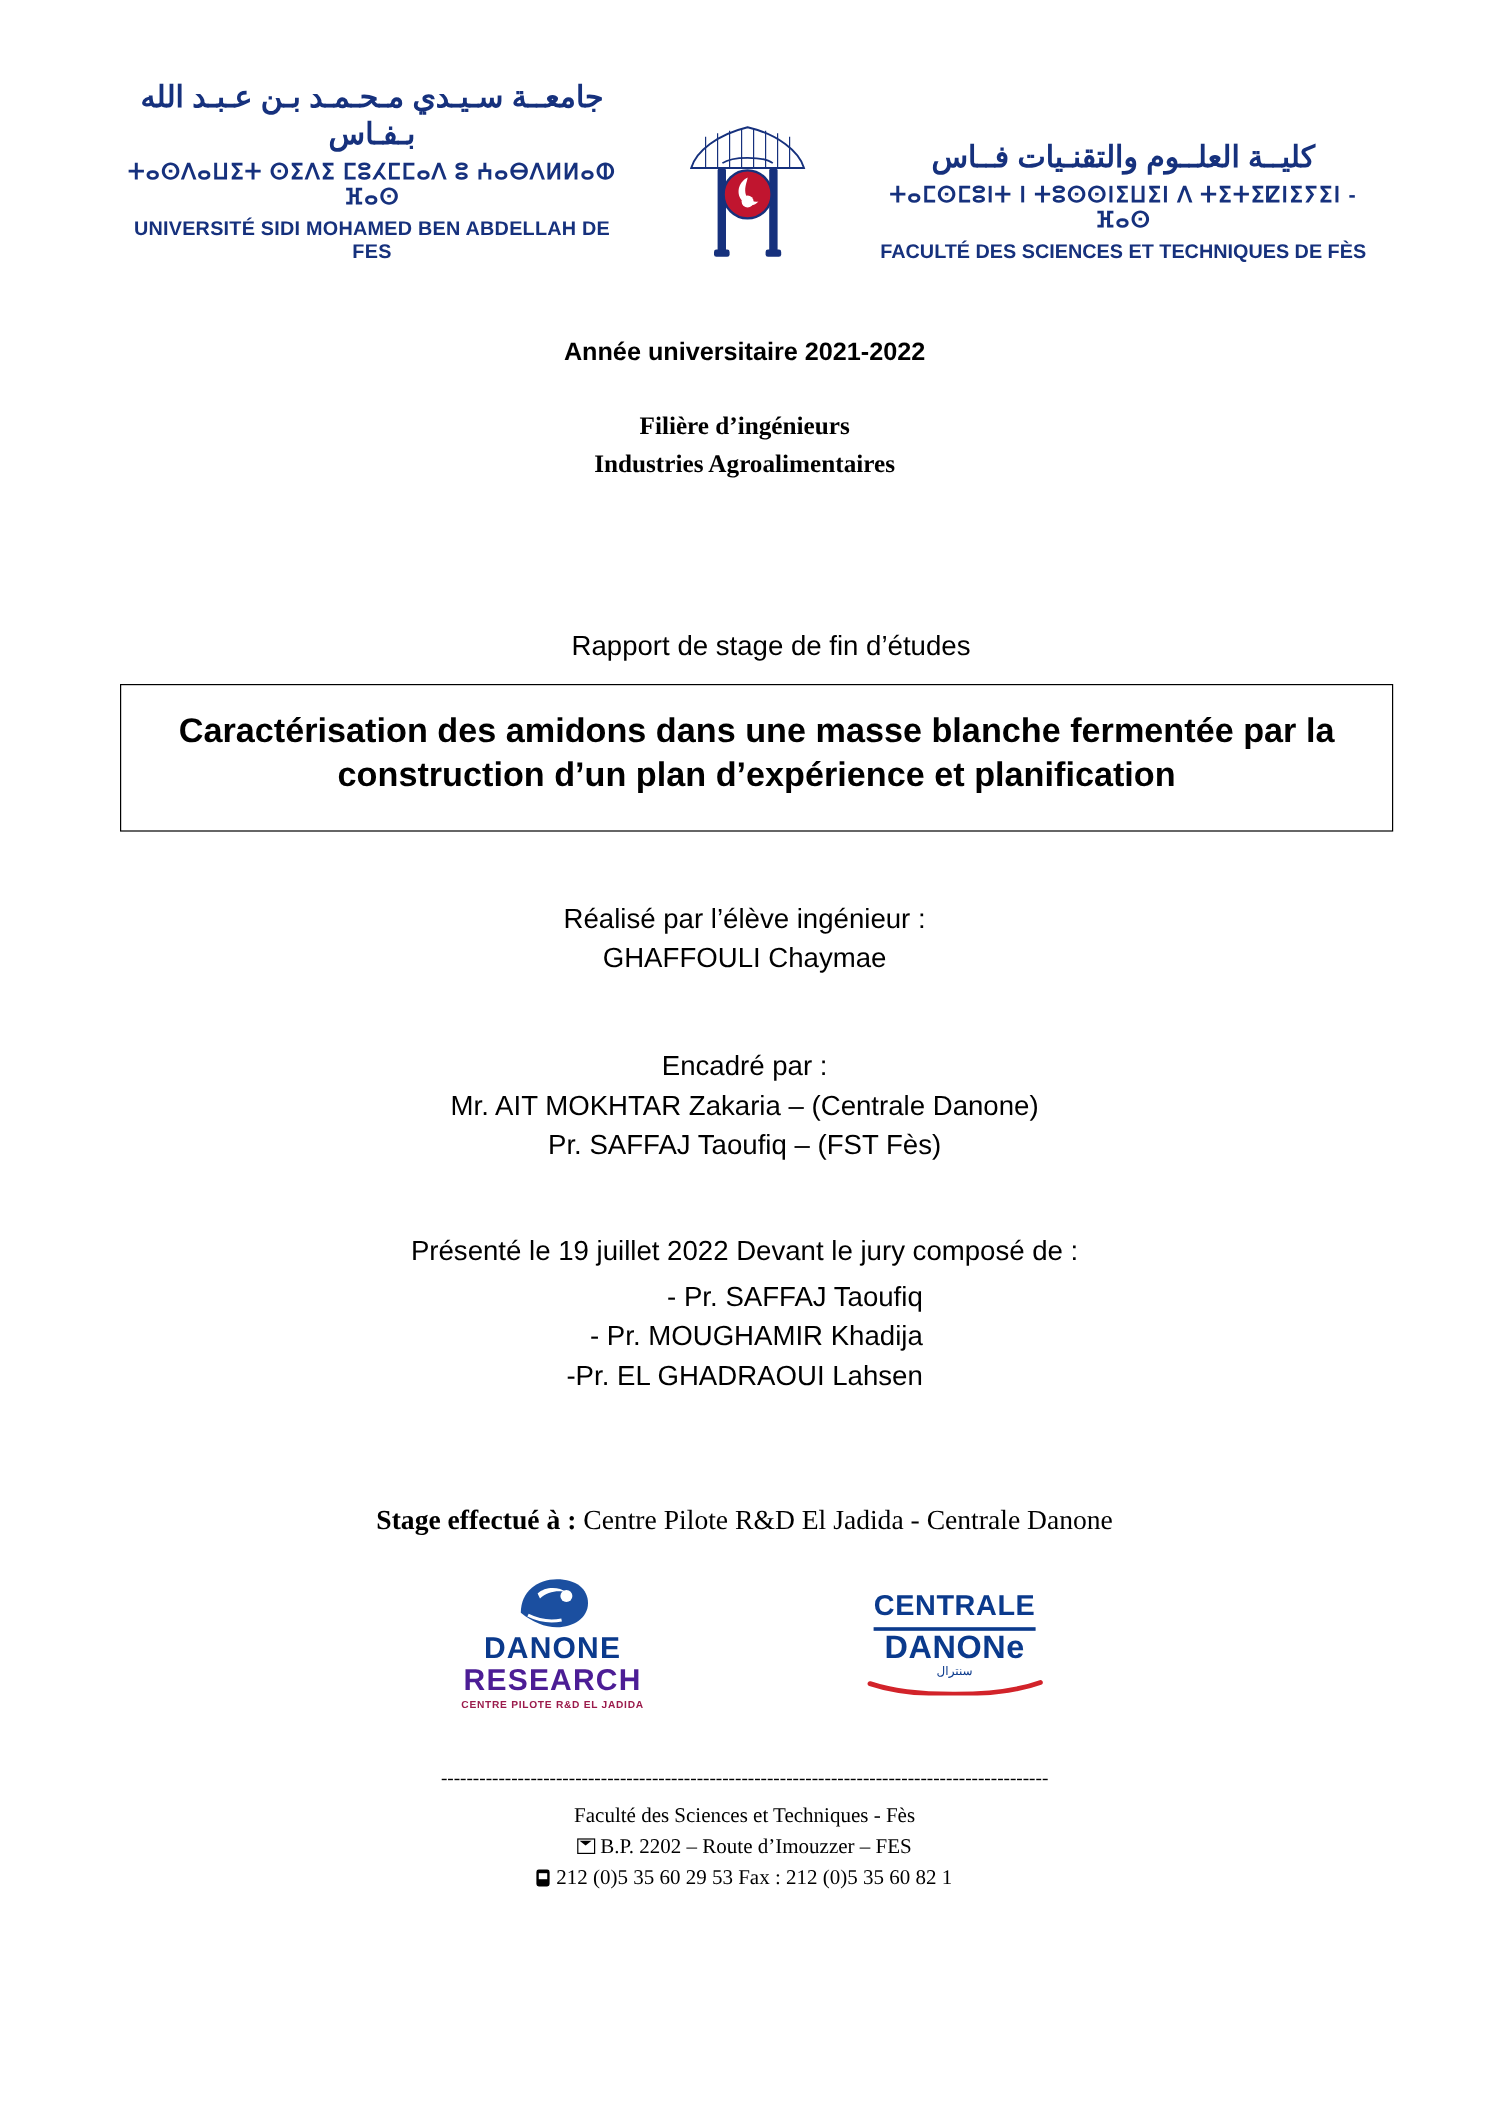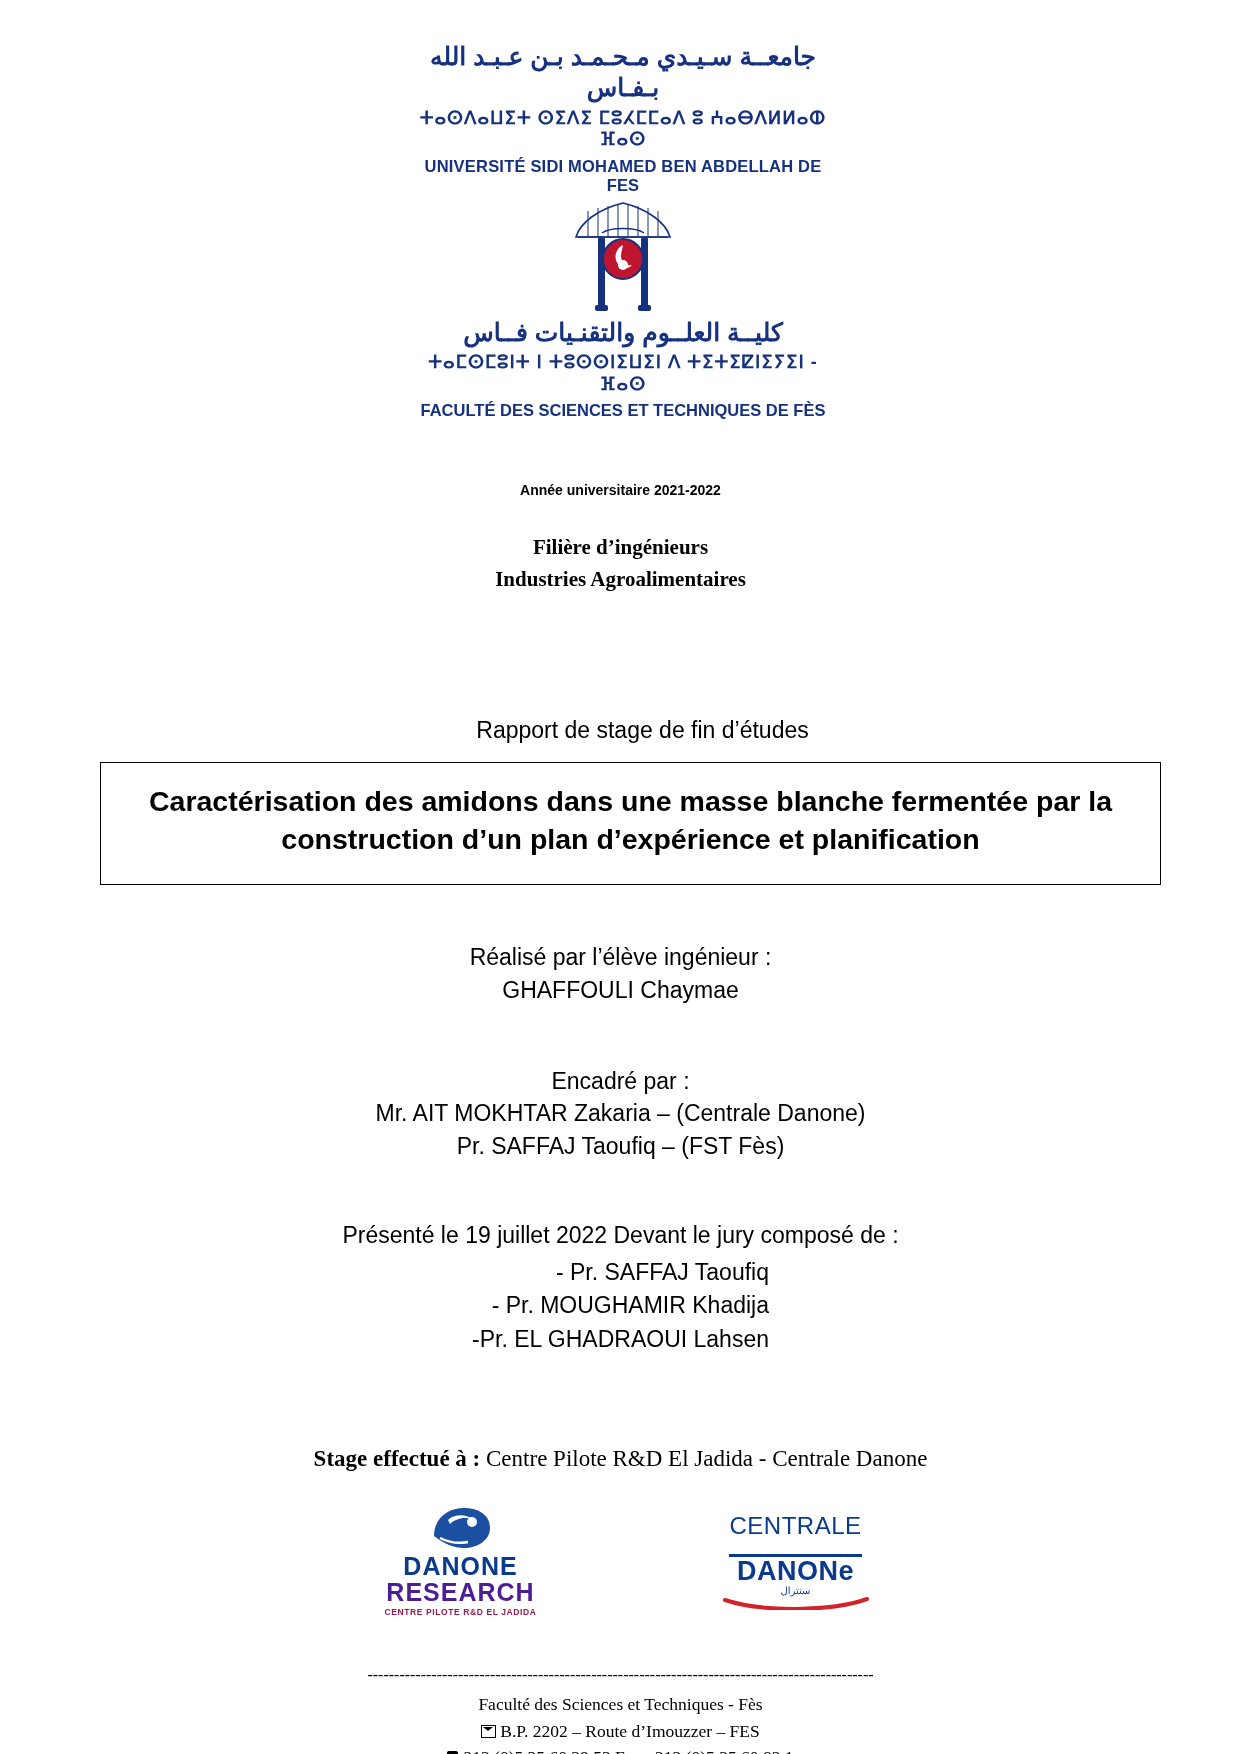--- a/index.html
+++ b/index.html
@@ -18,25 +18,24 @@
     margin: 0 auto;
     background: #ffffff;
     box-sizing: border-box;
     padding: 0;
     overflow: hidden;
   }
 
   
   .header {
     display: flex;
-    align-items: center;
+    align-items: flex-end;
     justify-content: space-between;
-    padding: 41px 90px 0 95px;
+    padding: 66px 90px 0 95px;
     box-sizing: border-box;
-    flex-direction: column;
   }
   .uni-block {
     text-align: center;
     color: #1f3a93;
     width: 430px;
   }
   .uni-ar {
     font-size: 25px;
     font-weight: bold;
     letter-spacing: 0.5px;
@@ -89,21 +88,21 @@
     width: 110px;
     height: 120px;
     position: relative;
     flex: 0 0 auto;
     margin-top: 2px;
   }
 
   
   .year {
     text-align: center;
-    font-size: 14px;
+    font-size: 21px;
     font-weight: bold;
     margin-top: 62px;
     font-family: "Liberation Sans", sans-serif;
   }
   .filiere {
     text-align: center;
     margin-top: 34px;
     font-family: "Liberation Serif", serif;
     font-weight: bold;
     font-size: 21px;
@@ -201,27 +200,27 @@
     font-weight: bold;
     letter-spacing: 0.6px;
     margin-top: 2px;
   }
   .centrale-danone {
     text-align: center;
     width: 200px;
   }
   .cd-top {
     color: #0b3a8c;
-    font-weight: normal;
+    font-weight: bold;
     font-size: 24px;
     letter-spacing: 0.5px;
     border-bottom: 3px solid #0b3a8c;
     display: inline-block;
     line-height: 1.05;
-    padding-bottom: 16px;
+    padding-bottom: 5px;
   }
   .cd-bottom {
     color: #0b3a8c;
     font-weight: bold;
     font-size: 27px;
     letter-spacing: 0.5px;
     line-height: 1.1;
     position: relative;
   }
   .cd-ar {

